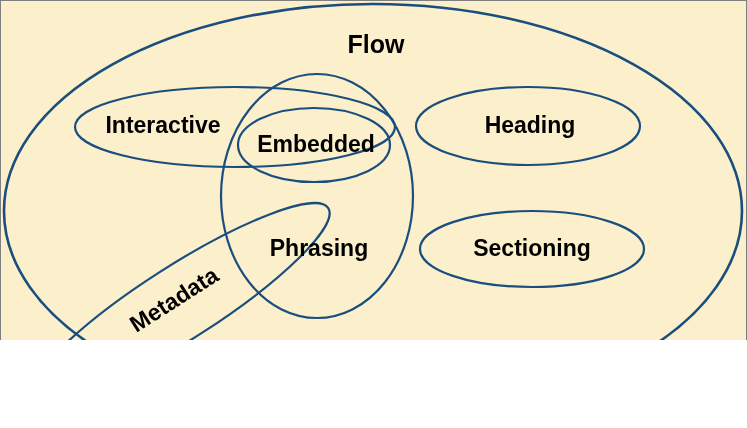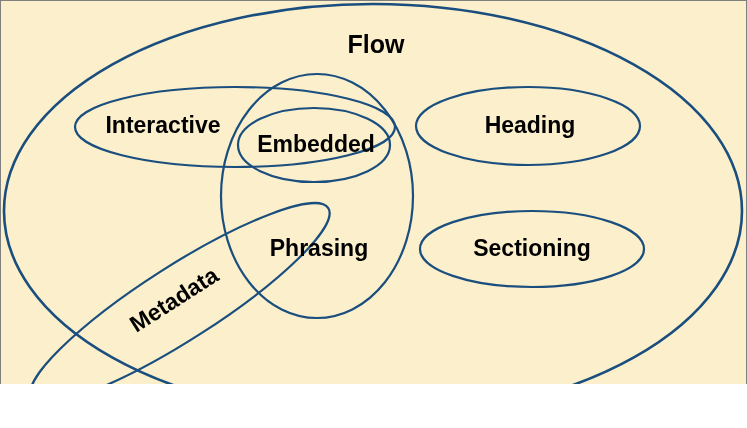--- a/index.html
+++ b/index.html
@@ -28,21 +28,21 @@
     font-weight: bold;
     fill: #000000;
     text-anchor: middle;
     dominant-baseline: middle;
     paint-order: stroke;
   }
 </style>
 </head>
 <body>
 
-<div id="canvas-wrap" style="width: 747px; height: 384px;">
+<div id="canvas-wrap" style="width: 747px; height: 340px;">
   <svg id="venn" viewBox="0 0 747 428" xmlns="http://www.w3.org/2000/svg">
 
     <rect id="bg-rect" x="0" y="0" width="747" height="428" fill="#FCEFCB"></rect>
 
     <rect id="border-rect" x="0.5" y="0.5" width="746" height="427" fill="none" stroke-width="1" stroke="#7F7F7F"></rect>
 
     <g id="ellipse-layer">
         <ellipse class="ellipse-shape" cx="373" cy="211" rx="369" ry="207" stroke="#1A4E7E" stroke-width="2.6" fill="#CFE0F2"></ellipse>
         <ellipse class="ellipse-shape" cx="235" cy="127" rx="160" ry="40" stroke="#1A4E7E" stroke-width="2.2" fill="none"></ellipse>
         <ellipse class="ellipse-shape" cx="314" cy="145" rx="76" ry="37" stroke="#1A4E7E" stroke-width="2.2" fill="none"></ellipse>

